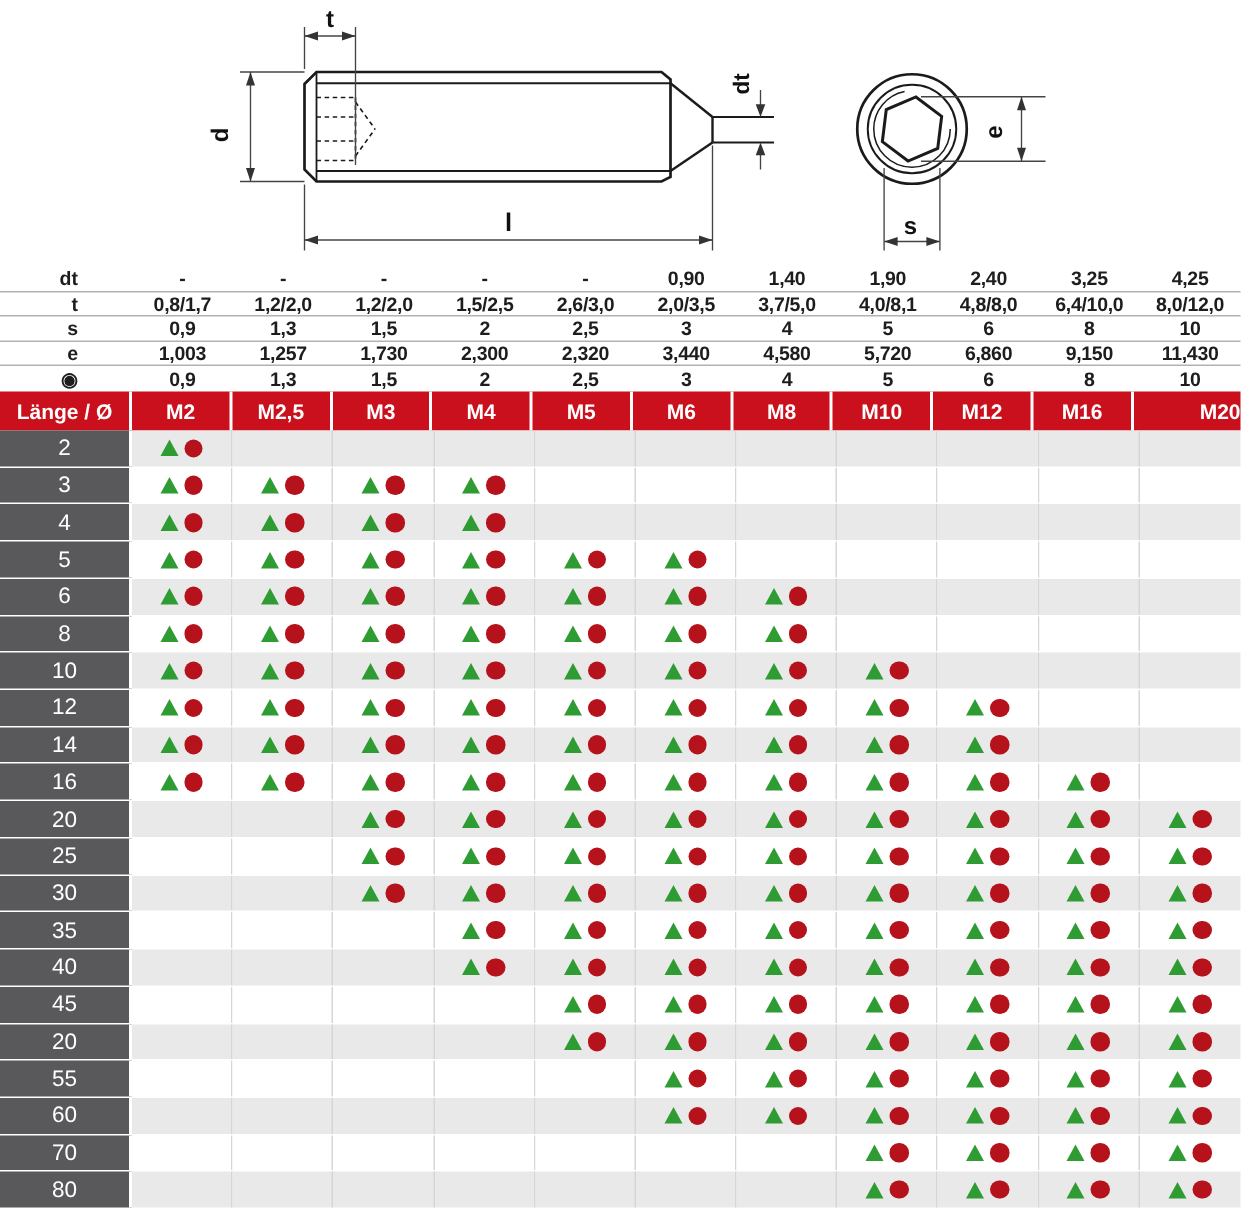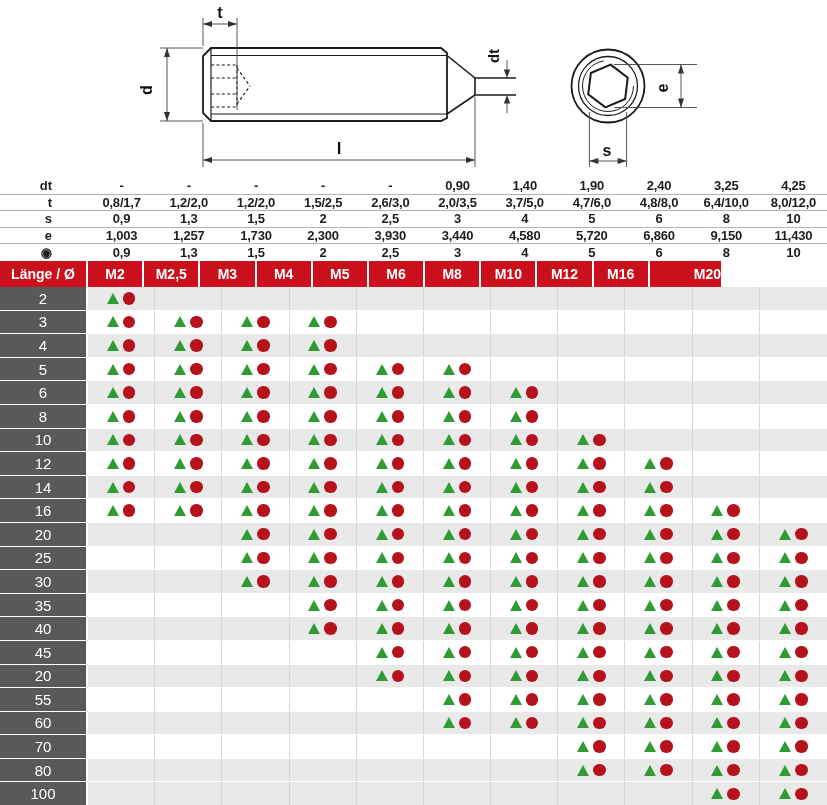--- a/index.html
+++ b/index.html
@@ -24,21 +24,21 @@
     text-align:right;padding-right:36px;font-weight:bold;font-size:13px;color:#1d1d1d;
     line-height:1;
   }
   .spec-cell{
     text-align:center;font-weight:bold;font-size:13px;color:#1d1d1d;line-height:1;
     letter-spacing:-0.2px;
   }
 
   
   .matrix-header{
-    position:absolute;top:261px;left:0;width:721px;height:26px;
+    position:absolute;top:261px;left:0;width:827px;height:26px;
     display:grid;grid-template-columns:88px repeat(11,1fr);
     background:var(--header-red);
   }
   .matrix-header > div{
     display:flex;align-items:center;justify-content:center;
     color:#fff;font-weight:bold;font-size:14px;
     border-right:2px solid #fff;box-sizing:border-box;
   }
   .matrix-header > div:last-child{border-right:none;padding-left:44px;}
 
@@ -181,21 +181,21 @@
       </div>
       <div class="spec-row">
         <div class="spec-label">t</div>
         <div class="spec-cell">0,8/1,7</div>
         <div class="spec-cell">1,2/2,0</div>
         <div class="spec-cell">1,2/2,0</div>
         <div class="spec-cell">1,5/2,5</div>
         <div class="spec-cell">2,6/3,0</div>
         <div class="spec-cell">2,0/3,5</div>
         <div class="spec-cell">3,7/5,0</div>
-        <div class="spec-cell">4,7/6,0</div>
+        <div class="spec-cell">4,0/8,1</div>
         <div class="spec-cell">4,8/8,0</div>
         <div class="spec-cell">6,4/10,0</div>
         <div class="spec-cell">8,0/12,0</div>
       </div>
       <div class="spec-row">
         <div class="spec-label">s</div>
         <div class="spec-cell">0,9</div>
         <div class="spec-cell">1,3</div>
         <div class="spec-cell">1,5</div>
         <div class="spec-cell">2</div>
@@ -206,21 +206,21 @@
         <div class="spec-cell">6</div>
         <div class="spec-cell">8</div>
         <div class="spec-cell">10</div>
       </div>
       <div class="spec-row">
         <div class="spec-label">e</div>
         <div class="spec-cell">1,003</div>
         <div class="spec-cell">1,257</div>
         <div class="spec-cell">1,730</div>
         <div class="spec-cell">2,300</div>
-        <div class="spec-cell">3,930</div>
+        <div class="spec-cell">2,320</div>
         <div class="spec-cell">3,440</div>
         <div class="spec-cell">4,580</div>
         <div class="spec-cell">5,720</div>
         <div class="spec-cell">6,860</div>
         <div class="spec-cell">9,150</div>
         <div class="spec-cell">11,430</div>
       </div>
       <div class="spec-row">
         <div class="spec-label">◉</div>
         <div class="spec-cell">0,9</div>
@@ -966,35 +966,15 @@
         </div>
         <div class="m-cell">
           <span class="tri"></span>
           <span class="dot"></span>
         </div>
         <div class="m-cell">
           <span class="tri"></span>
           <span class="dot"></span>
         </div>
       </div>
-      <div class="m-row shade">
-        <div class="m-label">100</div>
-        <div class="m-cell"></div>
-        <div class="m-cell"></div>
-        <div class="m-cell"></div>
-        <div class="m-cell"></div>
-        <div class="m-cell"></div>
-        <div class="m-cell"></div>
-        <div class="m-cell"></div>
-        <div class="m-cell"></div>
-        <div class="m-cell"></div>
-        <div class="m-cell">
-          <span class="tri"></span>
-          <span class="dot"></span>
-        </div>
-        <div class="m-cell">
-          <span class="tri"></span>
-          <span class="dot"></span>
-        </div>
-      </div>
     </div>
 
 </div>
 
 </body></html>

